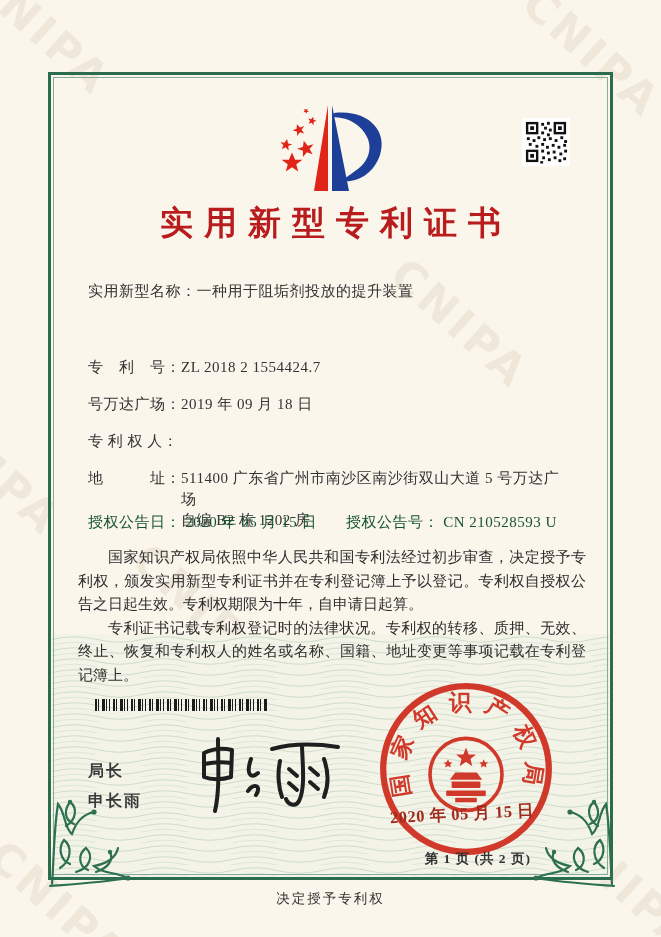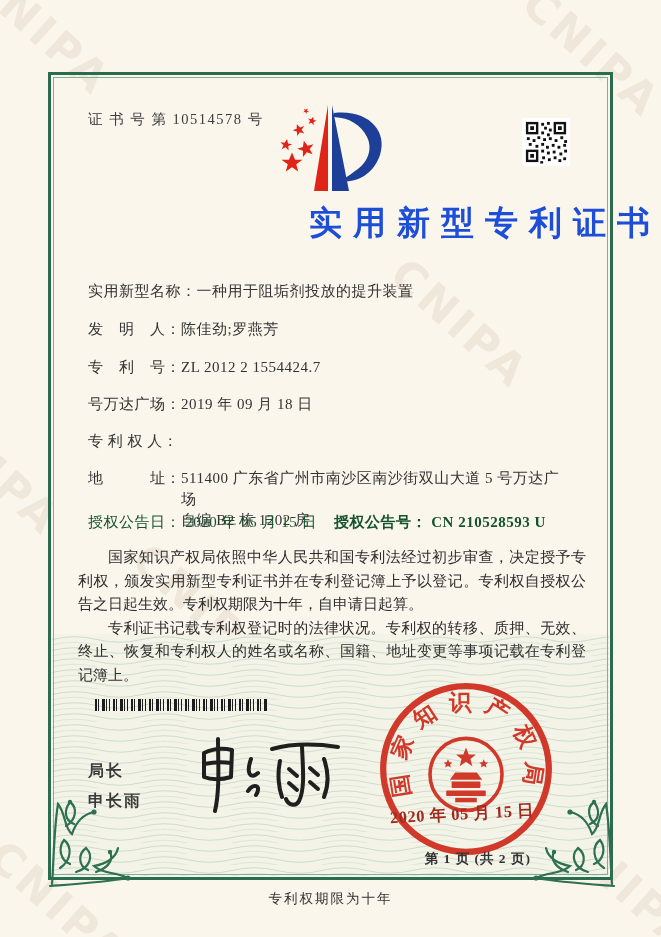--- a/index.html
+++ b/index.html
@@ -33,22 +33,22 @@
   .orn-bl{ left:36px; top:768px; }
   .orn-br{ left:508px; top:768px; transform:scaleX(-1); }
 
   .cert-no{
     position:absolute; left:88px; top:110px; font-size:14.5px;
     letter-spacing:1.5px; color:#3d3d3d;
   }
   .logo{ position:absolute; left:262px; top:101px; width:138px; height:94px; }
   .qr{ position:absolute; left:522px; top:118px; width:48px; height:48px; background:#fff; padding:2px; }
   .title{
-    position:absolute; left:0; top:201px; width:100%; text-align:right;
-    font-size:33px; font-weight:bold; letter-spacing:11px; color:#1d4ed8;
+    position:absolute; left:0; top:201px; width:100%; text-align:center;
+    font-size:33px; font-weight:bold; letter-spacing:11px; color:#b91c1c;
     text-indent:11px;
   }
   .field-row{
     position:absolute; left:88px; width:480px; display:flex;
     font-size:15px; color:#333; letter-spacing:0.5px; line-height:21px;
   }
   .field-row .lbl{ flex:none; white-space:pre;font-family:Liberation Serif, serif; }
   .field-row .val{ flex:1; white-space:pre-line; }
   .row-pair{ position:absolute; font-size:15px; color:#14532d; letter-spacing:0.5px; }
   .paras{
@@ -141,21 +141,20 @@
       <path d="M60 104 C72 100 78 92 74 84"></path>
     </g>
     <g fill="#2e7050">
       <circle cx="92" cy="110" r="2.6"></circle>
         <circle cx="58" cy="44" r="2.6"></circle>
       <circle cx="34" cy="34" r="2.2"></circle>
         <circle cx="74" cy="84" r="2.2"></circle>
     </g>
   </svg>
 
-  <div class="cert-no">证 书 号 第 10514578 号</div>
 
   <svg class="logo" viewBox="0 0 138 94" xmlns="http://www.w3.org/2000/svg">
     <defs>
       <path id="star" d="M0,-10 L2.94,-3.09 10,-3.09 4.05,1.18 5.88,8.09 0,4 -5.88,8.09 -4.05,1.18 -10,-3.09 -2.94,-3.09 Z"></path>
     </defs>
     <path d="M66 4 L52 90 L66 90 Z" fill="#e02418"></path>
     <path d="M70 4 L70 90 L87 90 Z" fill="#1e3f97"></path>
     <path d="M72 12 C106 8 126 30 118 54 C112 72 96 82 80 80 C84 76 88 74 93 70 C106 62 111 48 105 36 C99 24 88 17 72 16 Z" fill="#1e3f97"></path>
     <use href="#star" transform="translate(30,62) scale(1.05)" fill="#e02418"></use>
     <use href="#star" transform="translate(44,48) scale(0.85) rotate(-15)" fill="#e02418"></use>
@@ -213,45 +212,41 @@
         <rect x="17" y="43" width="3" height="2.5"></rect>
     </g>
   </svg>
 
   <div class="title">实用新型专利证书</div>
 
   <div class="field-row" style="top:281px;">
     <span class="lbl">实用新型名称：</span>
     <span class="val">一种用于阻垢剂投放的提升装置</span>
   </div>
-  <div class="field-row" style="top:319px;">
-    <span class="lbl">发　明　人：</span>
-    <span class="val">陈佳劲;罗燕芳</span>
-  </div>
   <div class="field-row" style="top:357px;">
     <span class="lbl">专　利　号：</span>
-    <span class="val">ZL 2012 2 1554424.7</span>
+    <span class="val">ZL 2018 2 1554424.7</span>
   </div>
   <div class="field-row" style="top:394px;">
     <span class="lbl">号万达广场：</span>
     <span class="val">2019 年 09 月 18 日</span>
   </div>
   <div class="field-row" style="top:431px;">
     <span class="lbl">专 利 权 人：</span>
   </div>
   <div class="field-row" style="top:468px;">
     <span class="lbl">地　　　址：</span>
     <span class="val">511400 广东省广州市南沙区南沙街双山大道 5 号万达广场
 自编 B2 栋 1202 房</span>
   </div>
   <div class="row-pair" style="left:88px; top:513px;">
     <span class="lbl">授权公告日：</span>
     <span class="val">2020 年 05 月 15 日</span>
   </div>
-  <div class="row-pair" style="left:334px; top:513px;font-weight:bold;">
+  <div class="row-pair" style="left:346px; top:513px;">
     <span class="lbl">授权公告号：</span>
     <span class="val">CN 210528593 U</span>
   </div>
 
   <div class="paras">
     <p>国家知识产权局依照中华人民共和国专利法经过初步审查，决定授予专利权，颁发实用新型专利证书并在专利登记簿上予以登记。专利权自授权公告之日起生效。专利权期限为十年，自申请日起算。</p>
     <p>专利证书记载专利权登记时的法律状况。专利权的转移、质押、无效、终止、恢复和专利权人的姓名或名称、国籍、地址变更等事项记载在专利登记簿上。</p>
   </div>
 
   <div class="barcode"></div>
@@ -296,15 +291,15 @@
           <rect x="84" y="114" width="32" height="7" rx="1"></rect>
           <path d="M82 112 L118 112 L112 104 L88 104 Z"></path>
           <rect x="88" y="132" width="24" height="5"></rect>
         </g>
       </g>
     </g>
   </svg>
   <div class="seal-date">2020 年 05 月 15 日</div>
 
   <div class="page-num">第 1 页 (共 2 页)</div>
-  <div class="cont-note">专利权期限为十年</div>
+  <div class="cont-note">决定授予专利权</div>
 
 </div>
 
 </body></html>

